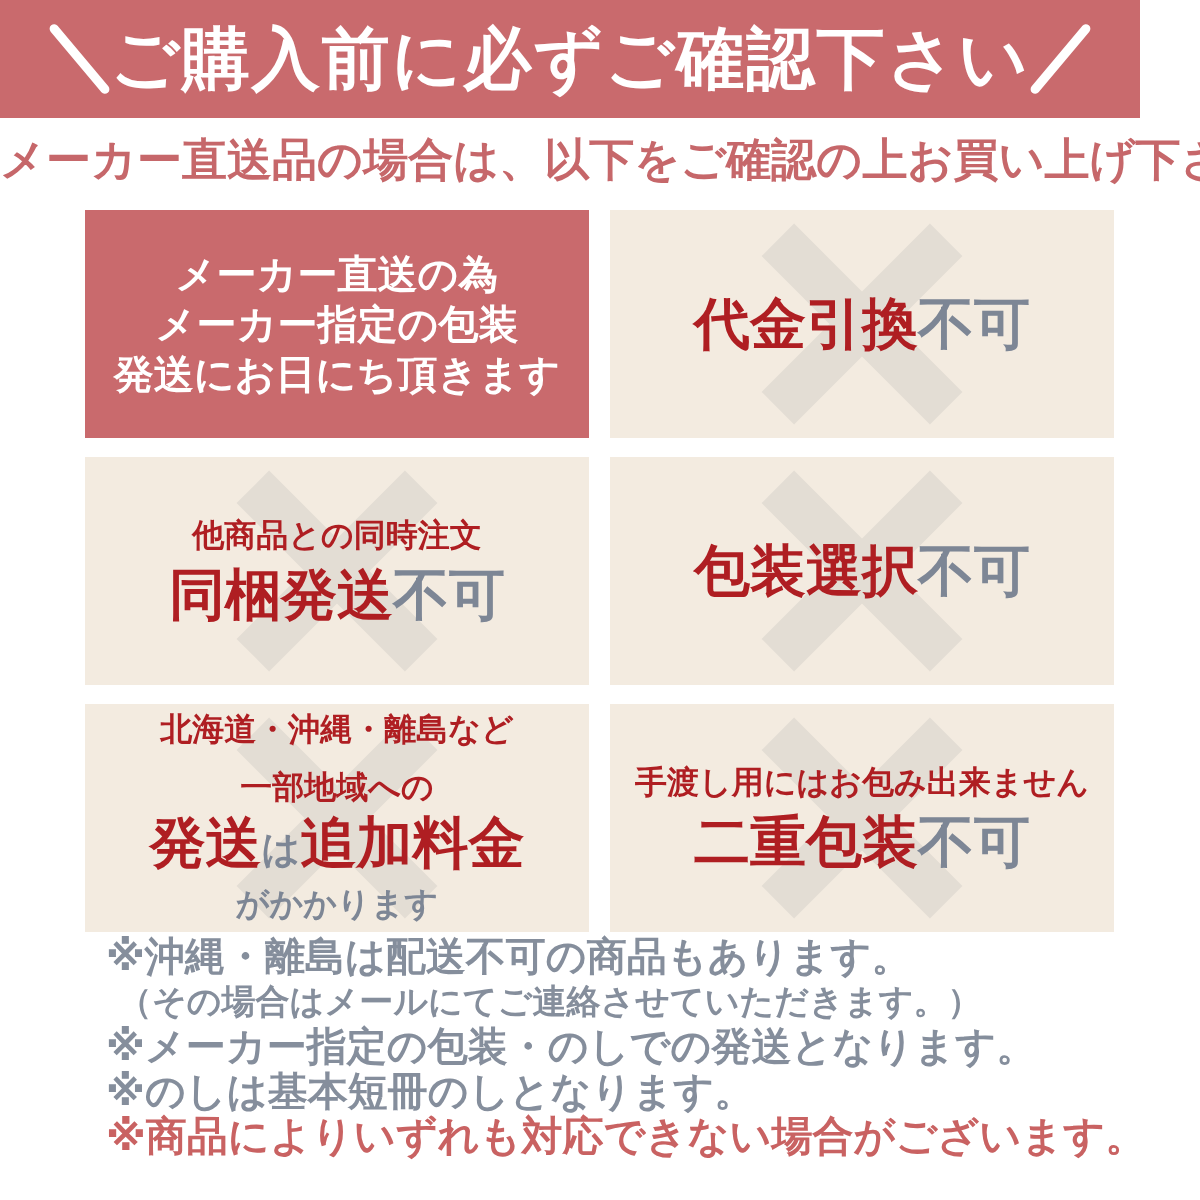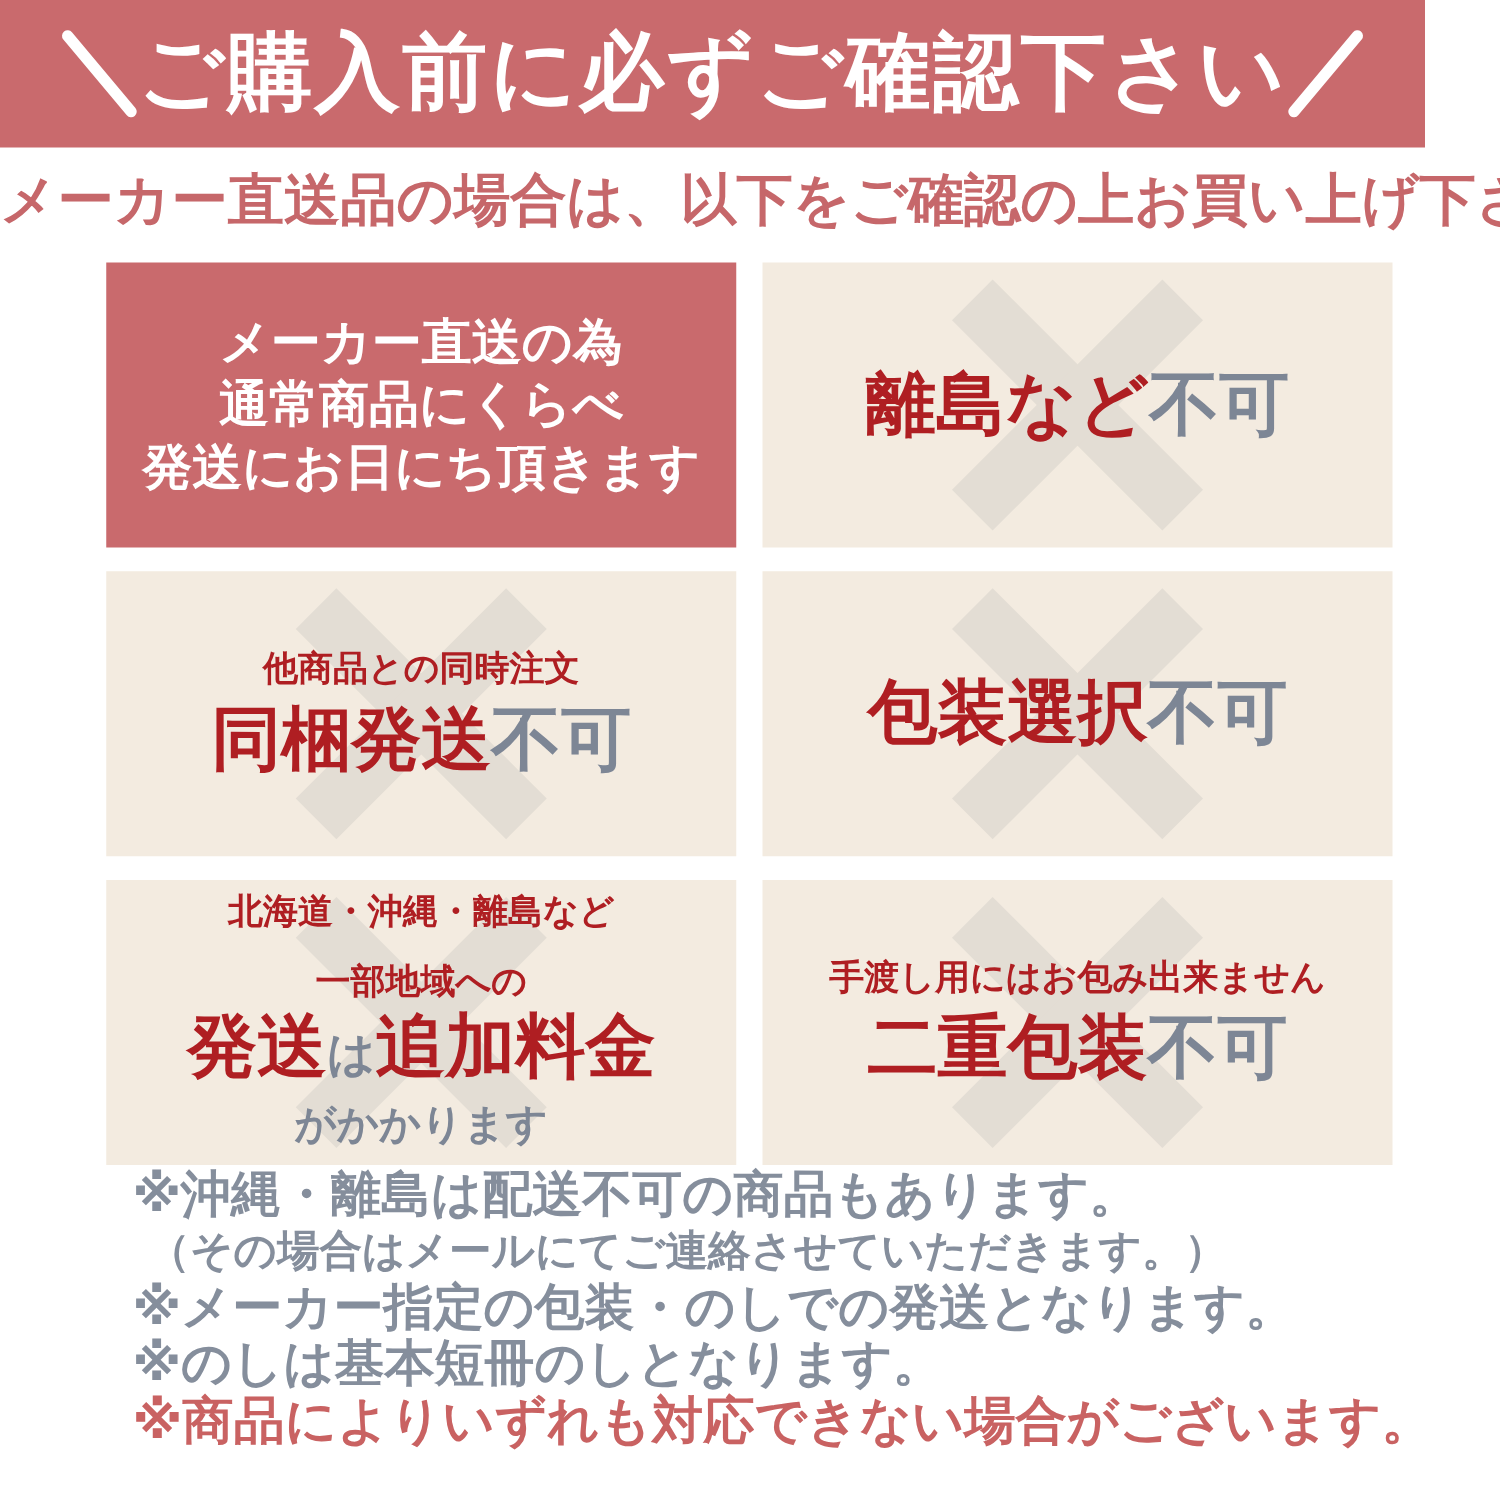--- a/index.html
+++ b/index.html
@@ -92,21 +92,21 @@
   .cell > .content { position: relative; z-index: 1; text-align: center; }
 
   .red-box-line {
     color: var(--white);
     font-size: 40px; font-weight: 600;
     line-height: 50px;
     white-space: nowrap;
   }
   .box-note {
     color: var(--dark-red);
-    font-size: 28px; font-weight: 600;
+    font-size: 32px; font-weight: 600;
     line-height: 1.25;
     margin-bottom: 8px;
     white-space: nowrap;
   }
   .box-main {
     font-size: 56px; font-weight: 700;
     line-height: 1.15;
     white-space: nowrap;
   }
   .box-main .rd { color: var(--dark-red); }
@@ -114,21 +114,21 @@
   .box-main .particle {
     font-size: 38px; font-weight: 600;
     color: var(--muted-gray);
   }
   .box-suffix {
     color: var(--muted-gray);
     font-size: 33px; font-weight: 600;
     margin-top: 6px;
     white-space: nowrap;
   }
-  .fee-note { margin-bottom: 18px; font-family: Liberation Mono, monospace; }
+  .fee-note { margin-bottom: 18px; }
   .fee-note2 { margin-bottom: 4px; }
 
   
   .notes {
     position: absolute; top: 934px; left: 106px;
     width: 1090px;
   }
   .note {
     color: var(--note-gray);
     font-size: 40px; font-weight: 700;
@@ -147,29 +147,29 @@
   <div class="slash slash-right"></div>
 </div>
 
 <div class="subtitle">メーカー直送品の場合は、以下をご確認の上お買い上げ下さい。</div>
 
 <div class="grid">
 
   <div class="cell red">
     <div class="content">
       <div class="red-box-line">メーカー直送の為</div>
-      <div class="red-box-line">通常商品にくらべ</div>
+      <div class="red-box-line">メーカー指定の包装</div>
       <div class="red-box-line">発送にお日にち頂きます</div>
     </div>
   </div>
 
   <div class="cell beige">
     <div class="xmark"></div>
     <div class="content">
-      <div class="box-main"><span class="rd">離島など</span><span class="gy">不可</span></div>
+      <div class="box-main"><span class="rd">代金引換</span><span class="gy">不可</span></div>
     </div>
   </div>
 
   <div class="cell beige">
     <div class="xmark"></div>
     <div class="content">
       <div class="box-note">他商品との同時注文</div>
       <div class="box-main"><span class="rd">同梱発送</span><span class="gy">不可</span></div>
     </div>
   </div>

